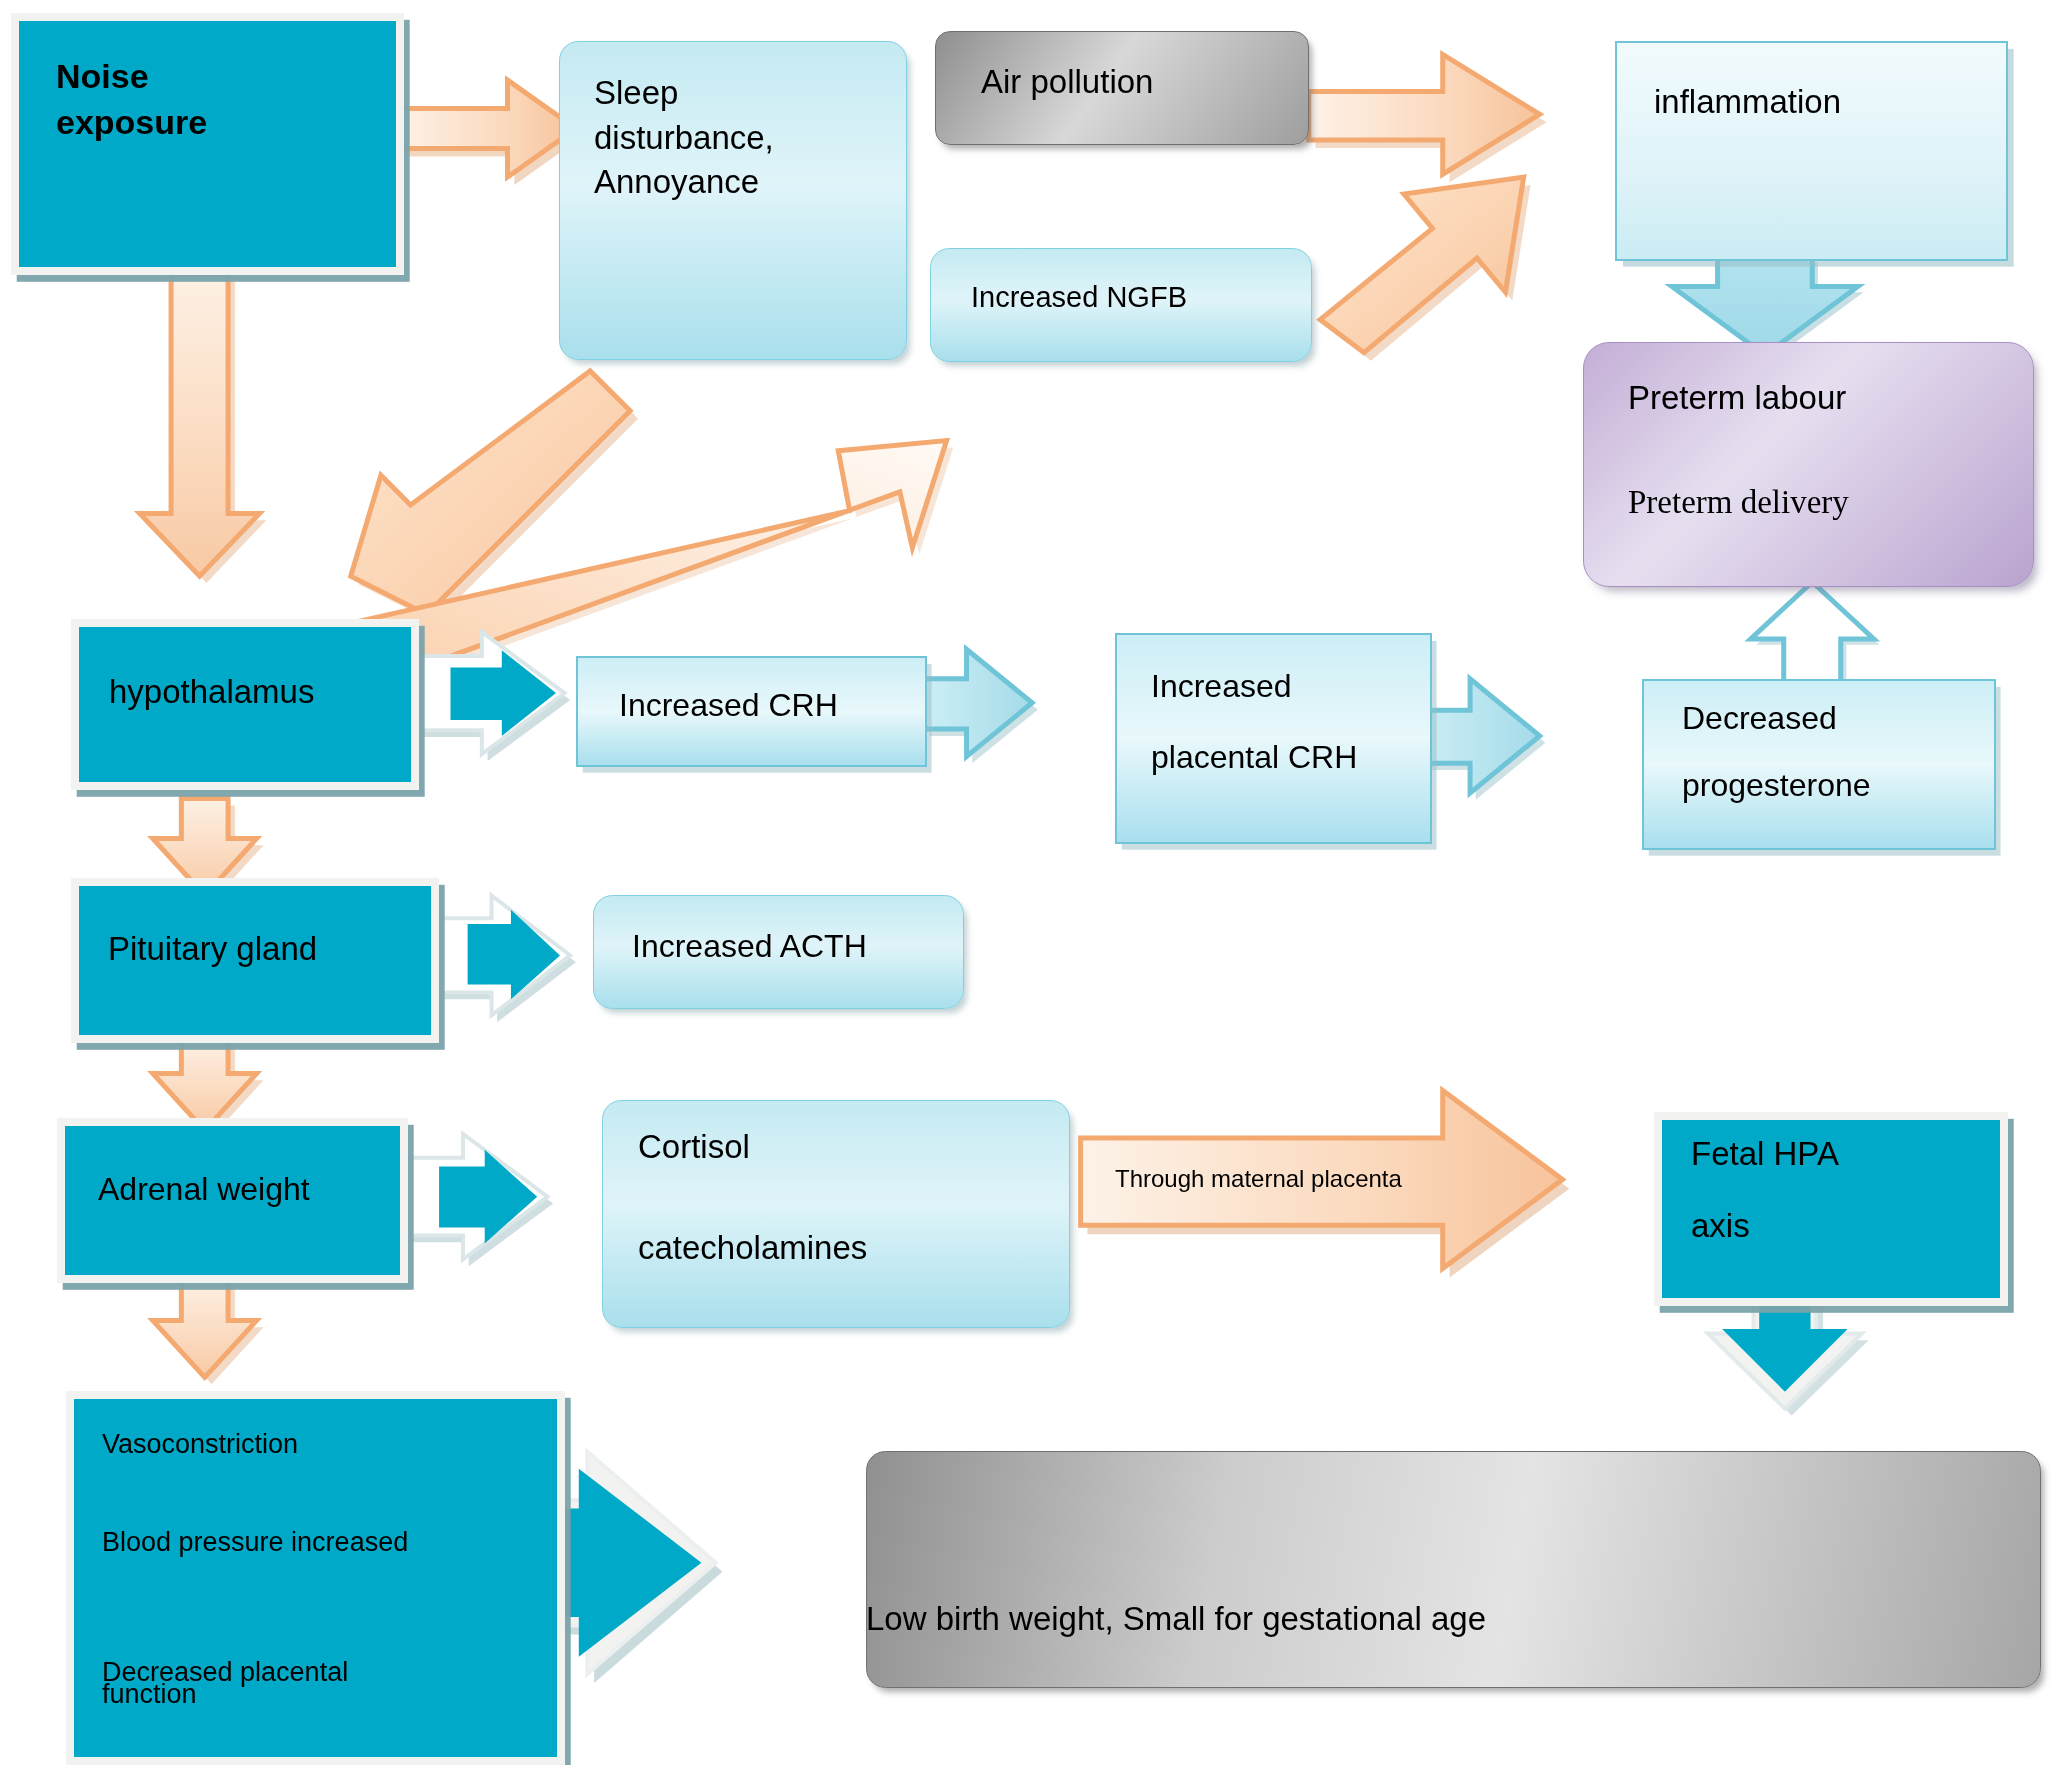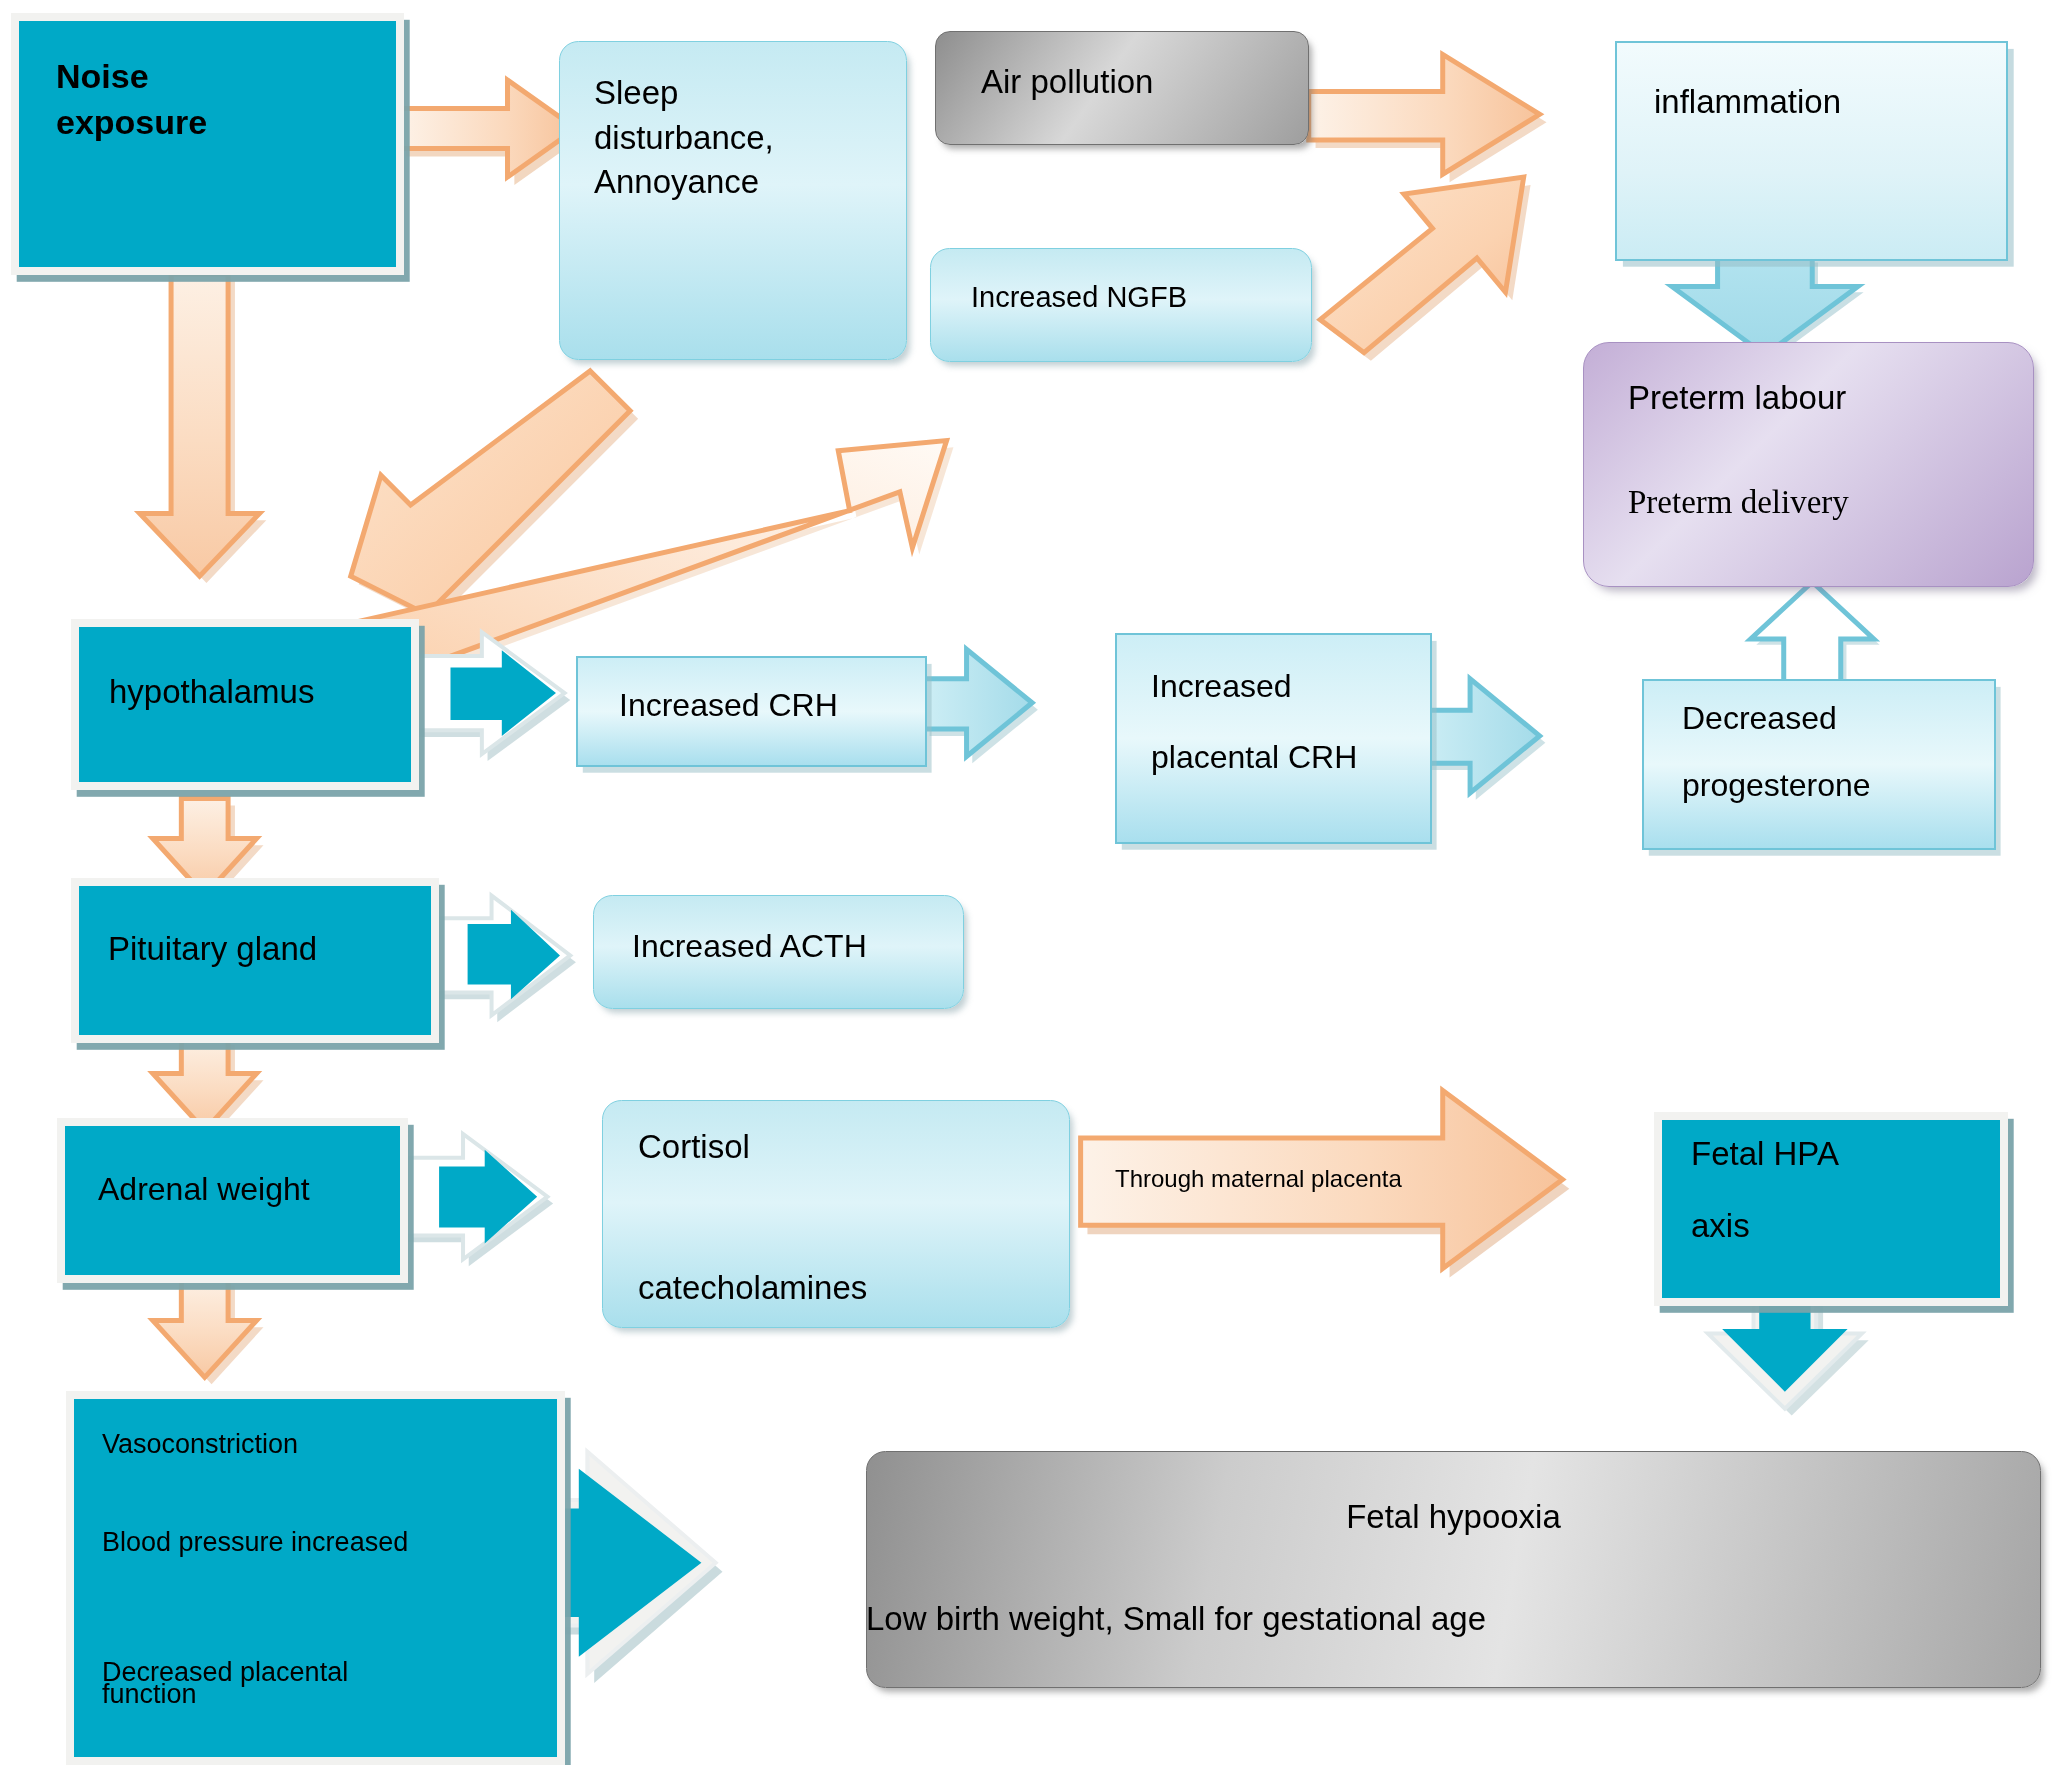--- a/index.html
+++ b/index.html
@@ -262,36 +262,35 @@
   <div class="node gradbox" style="left:593px;top:895px;width:371px;height:114px;"></div>
   <div class="txt" style="left:632px;top:925px;width:342px;font-size:32px;">Increased ACTH</div>
 
   <div class="node framed" style="left:57px;top:1118px;width:351px;height:165px;">
     <div class="inner"></div>
   </div>
   <div class="txt" style="left:98px;top:1168px;width:325px;font-size:32px;">Adrenal weight</div>
 
   <div class="node gradbox" style="left:602px;top:1100px;width:468px;height:228px;"></div>
   <div class="txt" style="left:638px;top:1125px;width:433px;font-size:33px;">Cortisol</div>
-  <div class="txt" style="left:638px;top:1226px;width:433px;font-size:33px;margin-top:40px;">catecholamines</div>
+  <div class="txt" style="left:638px;top:1226px;width:433px;font-size:33px;">catecholamines</div>
 
   <div class="txt" style="left:1115px;top:1163px;width:354px;font-size:24px;">Through maternal placenta</div>
 
   <div class="node framed" style="left:1654px;top:1112px;width:354px;height:194px;">
     <div class="inner"></div>
   </div>
   <div class="txt" style="left:1691px;top:1132px;width:319px;font-size:33px;">Fetal HPA</div>
   <div class="txt" style="left:1691px;top:1204px;width:319px;font-size:33px;">axis</div>
 
   <div class="node framed" style="left:66px;top:1391px;width:499px;height:374px;">
     <div class="inner"></div>
   </div>
   <div class="txt" style="left:102px;top:1426px;width:445px;font-size:27px;">Vasoconstriction</div>
   <div class="txt" style="left:102px;top:1524px;width:445px;font-size:27px;">Blood pressure increased</div>
   <div class="txt" style="left:102px;top:1620px;width:445px;font-size:27px;margin-top:34px;">Decreased placental</div>
   <div class="txt" style="left:102px;top:1676px;width:445px;font-size:27px;">function</div>
 
   <div class="node greybox big" style="left:866px;top:1451px;width:1175px;height:237px;"></div>
-  <div class="txt" style="left:866px;top:1495px;width:1175px;font-size:33px;text-align:center;">Fetal hypooxia</div>
   <div class="txt" style="left:866px;top:1597px;width:1175px;font-size:33px;">Low birth weight, Small for gestational age</div>
 
 </div>
 
 
 </body></html>

